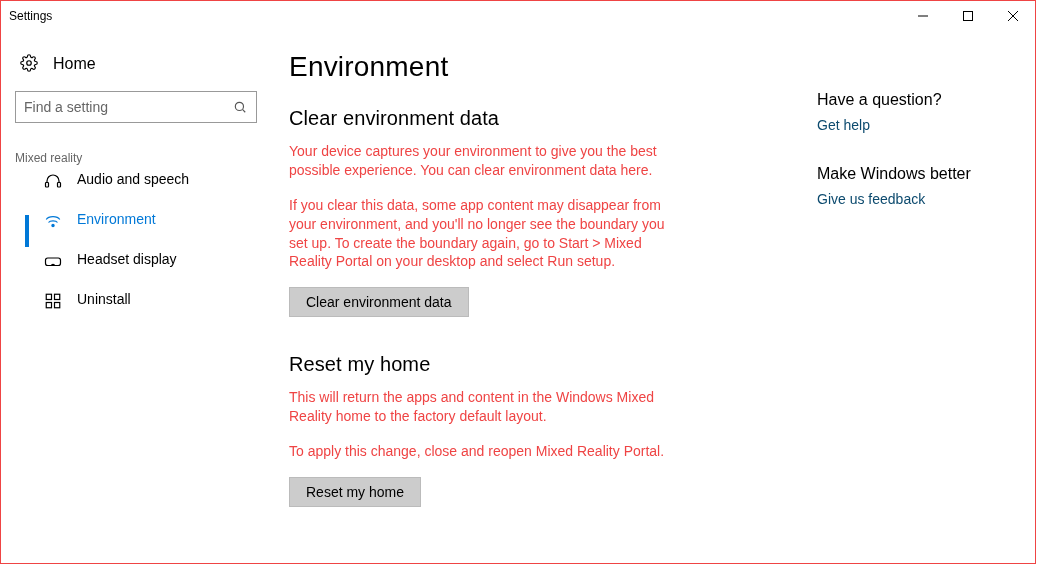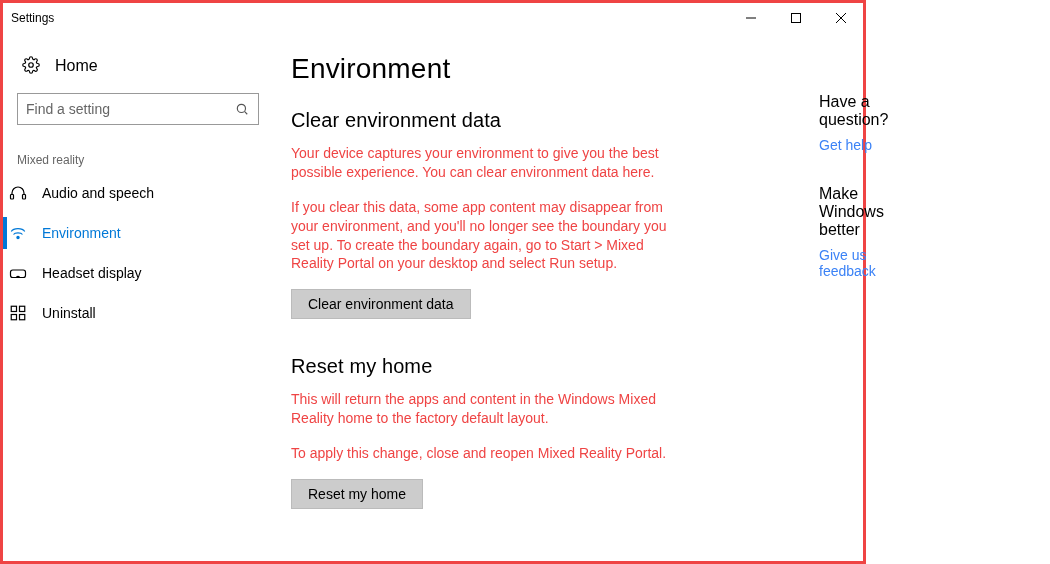--- a/index.html
+++ b/index.html
@@ -5,23 +5,23 @@
   * { box-sizing: border-box; margin: 0; padding: 0; }
   html, body { width: 100%; height: 100%; }
   body {
     font-family: "Segoe UI", Arial, sans-serif;
     background: #fff;
     color: #000;
     font-size: 14px;
     -webkit-font-smoothing: antialiased;
   }
   .window {
-    width: 866px;
+    width: 1036px;
     height: 564px;
-    border: 3px solid #ef4444;
+    border: 1px solid #ef4444;
     position: relative;
     display: flex;
     flex-direction: column;
     background: #fff;
   }
   
   .titlebar {
     height: 30px;
     display: flex;
     align-items: center;
@@ -81,25 +81,26 @@
   }
   .searchbox input::placeholder { color: #666; }
   .searchbox .sicon { width:16px;height:16px;display:flex;align-items:center;justify-content:center;color:#555;}
   .category-label {
     padding: 28px 14px 6px 14px;
     font-size: 12px;
     color: #666;
   }
   .nav-item {
     display: flex;
-    align-items: center;
+    align-items: flex-start;
     height: 40px;
-    padding-left: 5px;
+    padding-left: 18px;
     font-size: 14px;
     position: relative;
+    margin-left: 24px;
   }
   .nav-item .icon { width: 20px; height: 20px; margin-right: 14px; display:flex;align-items:center;justify-content:center;}
   .nav-item.active { color: #0078d7; background: #f2f9ff00; }
   .nav-item.active::before {
     content: "";
     position: absolute;
     left: 0; top: 4px; bottom: 4px; width: 4px;
     background: #0078d7;
   }
 
@@ -150,21 +151,21 @@
     padding-left: 8px;
     padding-top: 40px;
   }
   .helpcol .group { margin-bottom: 32px; }
   .helpcol .q {
     font-size: 16px;
     margin-bottom: 8px;
     color: #000;
   }
   .helpcol .link {
-    color: #3b82f6;
+    color: #0c4a6e;
     font-size: 14px;
     cursor: pointer;
   }
 </style>
 </head>
 <body>
 
 <div class="window">
   <div class="titlebar">
     <span class="title">Settings</span>

